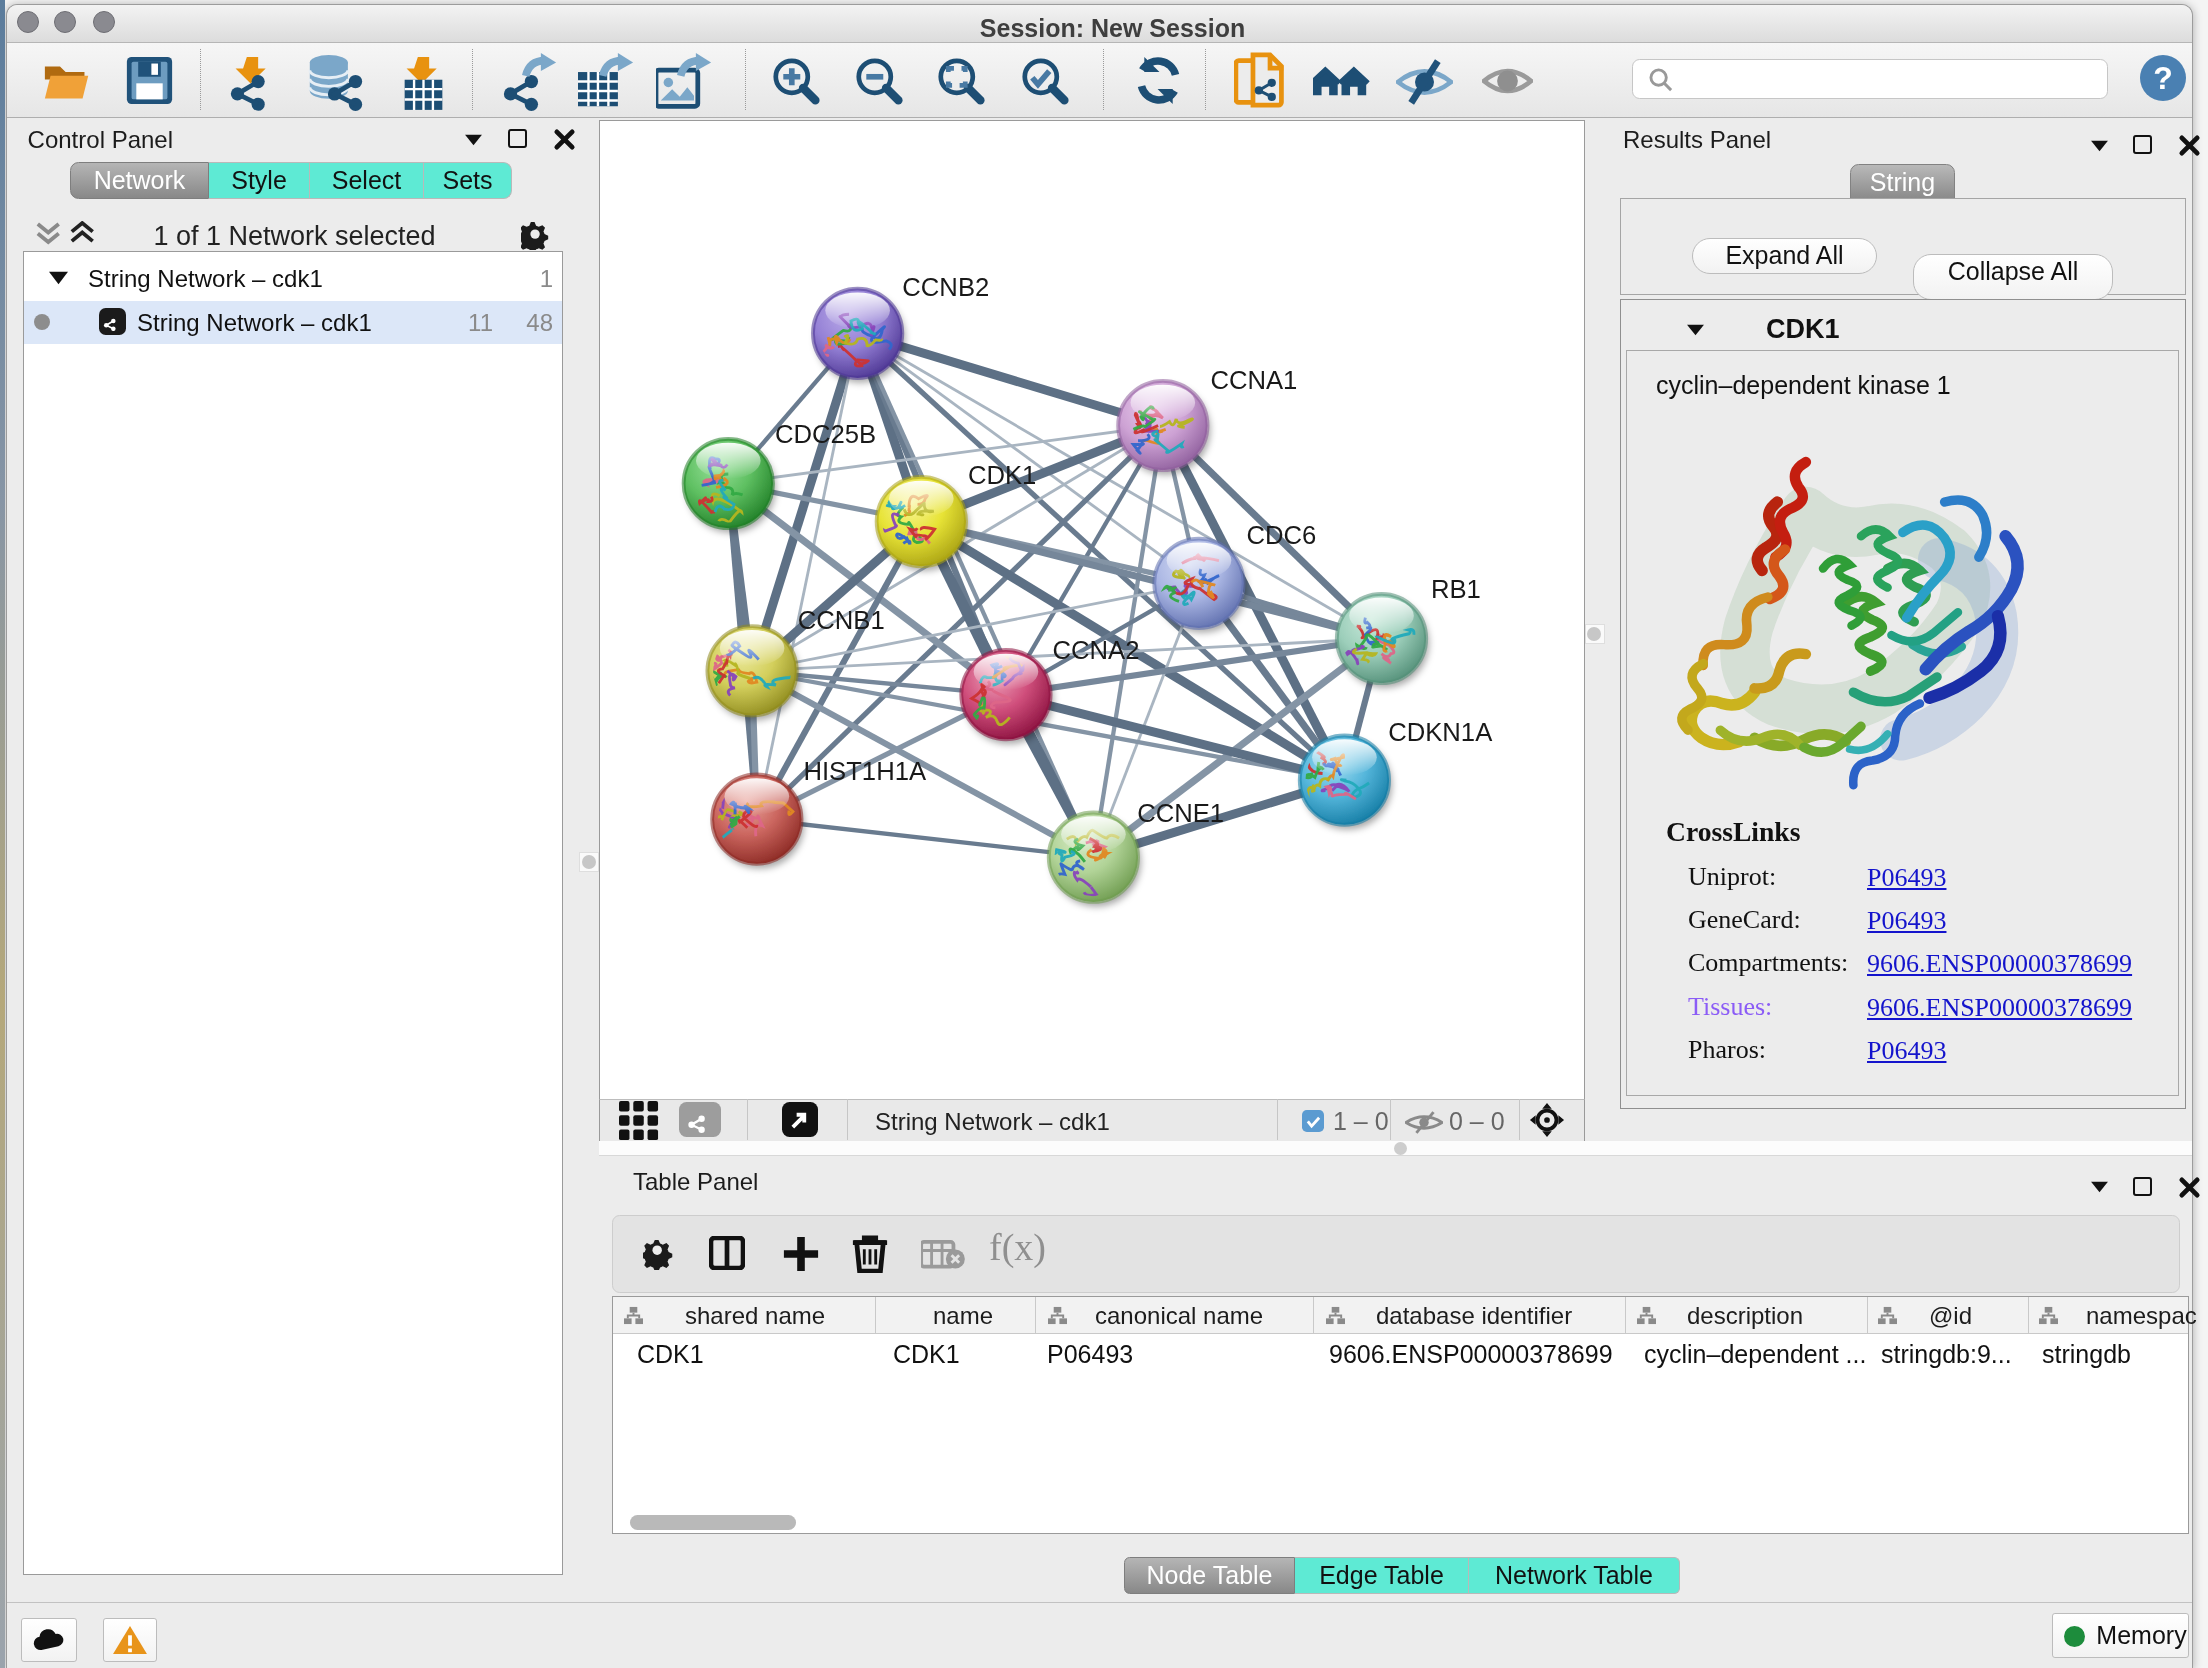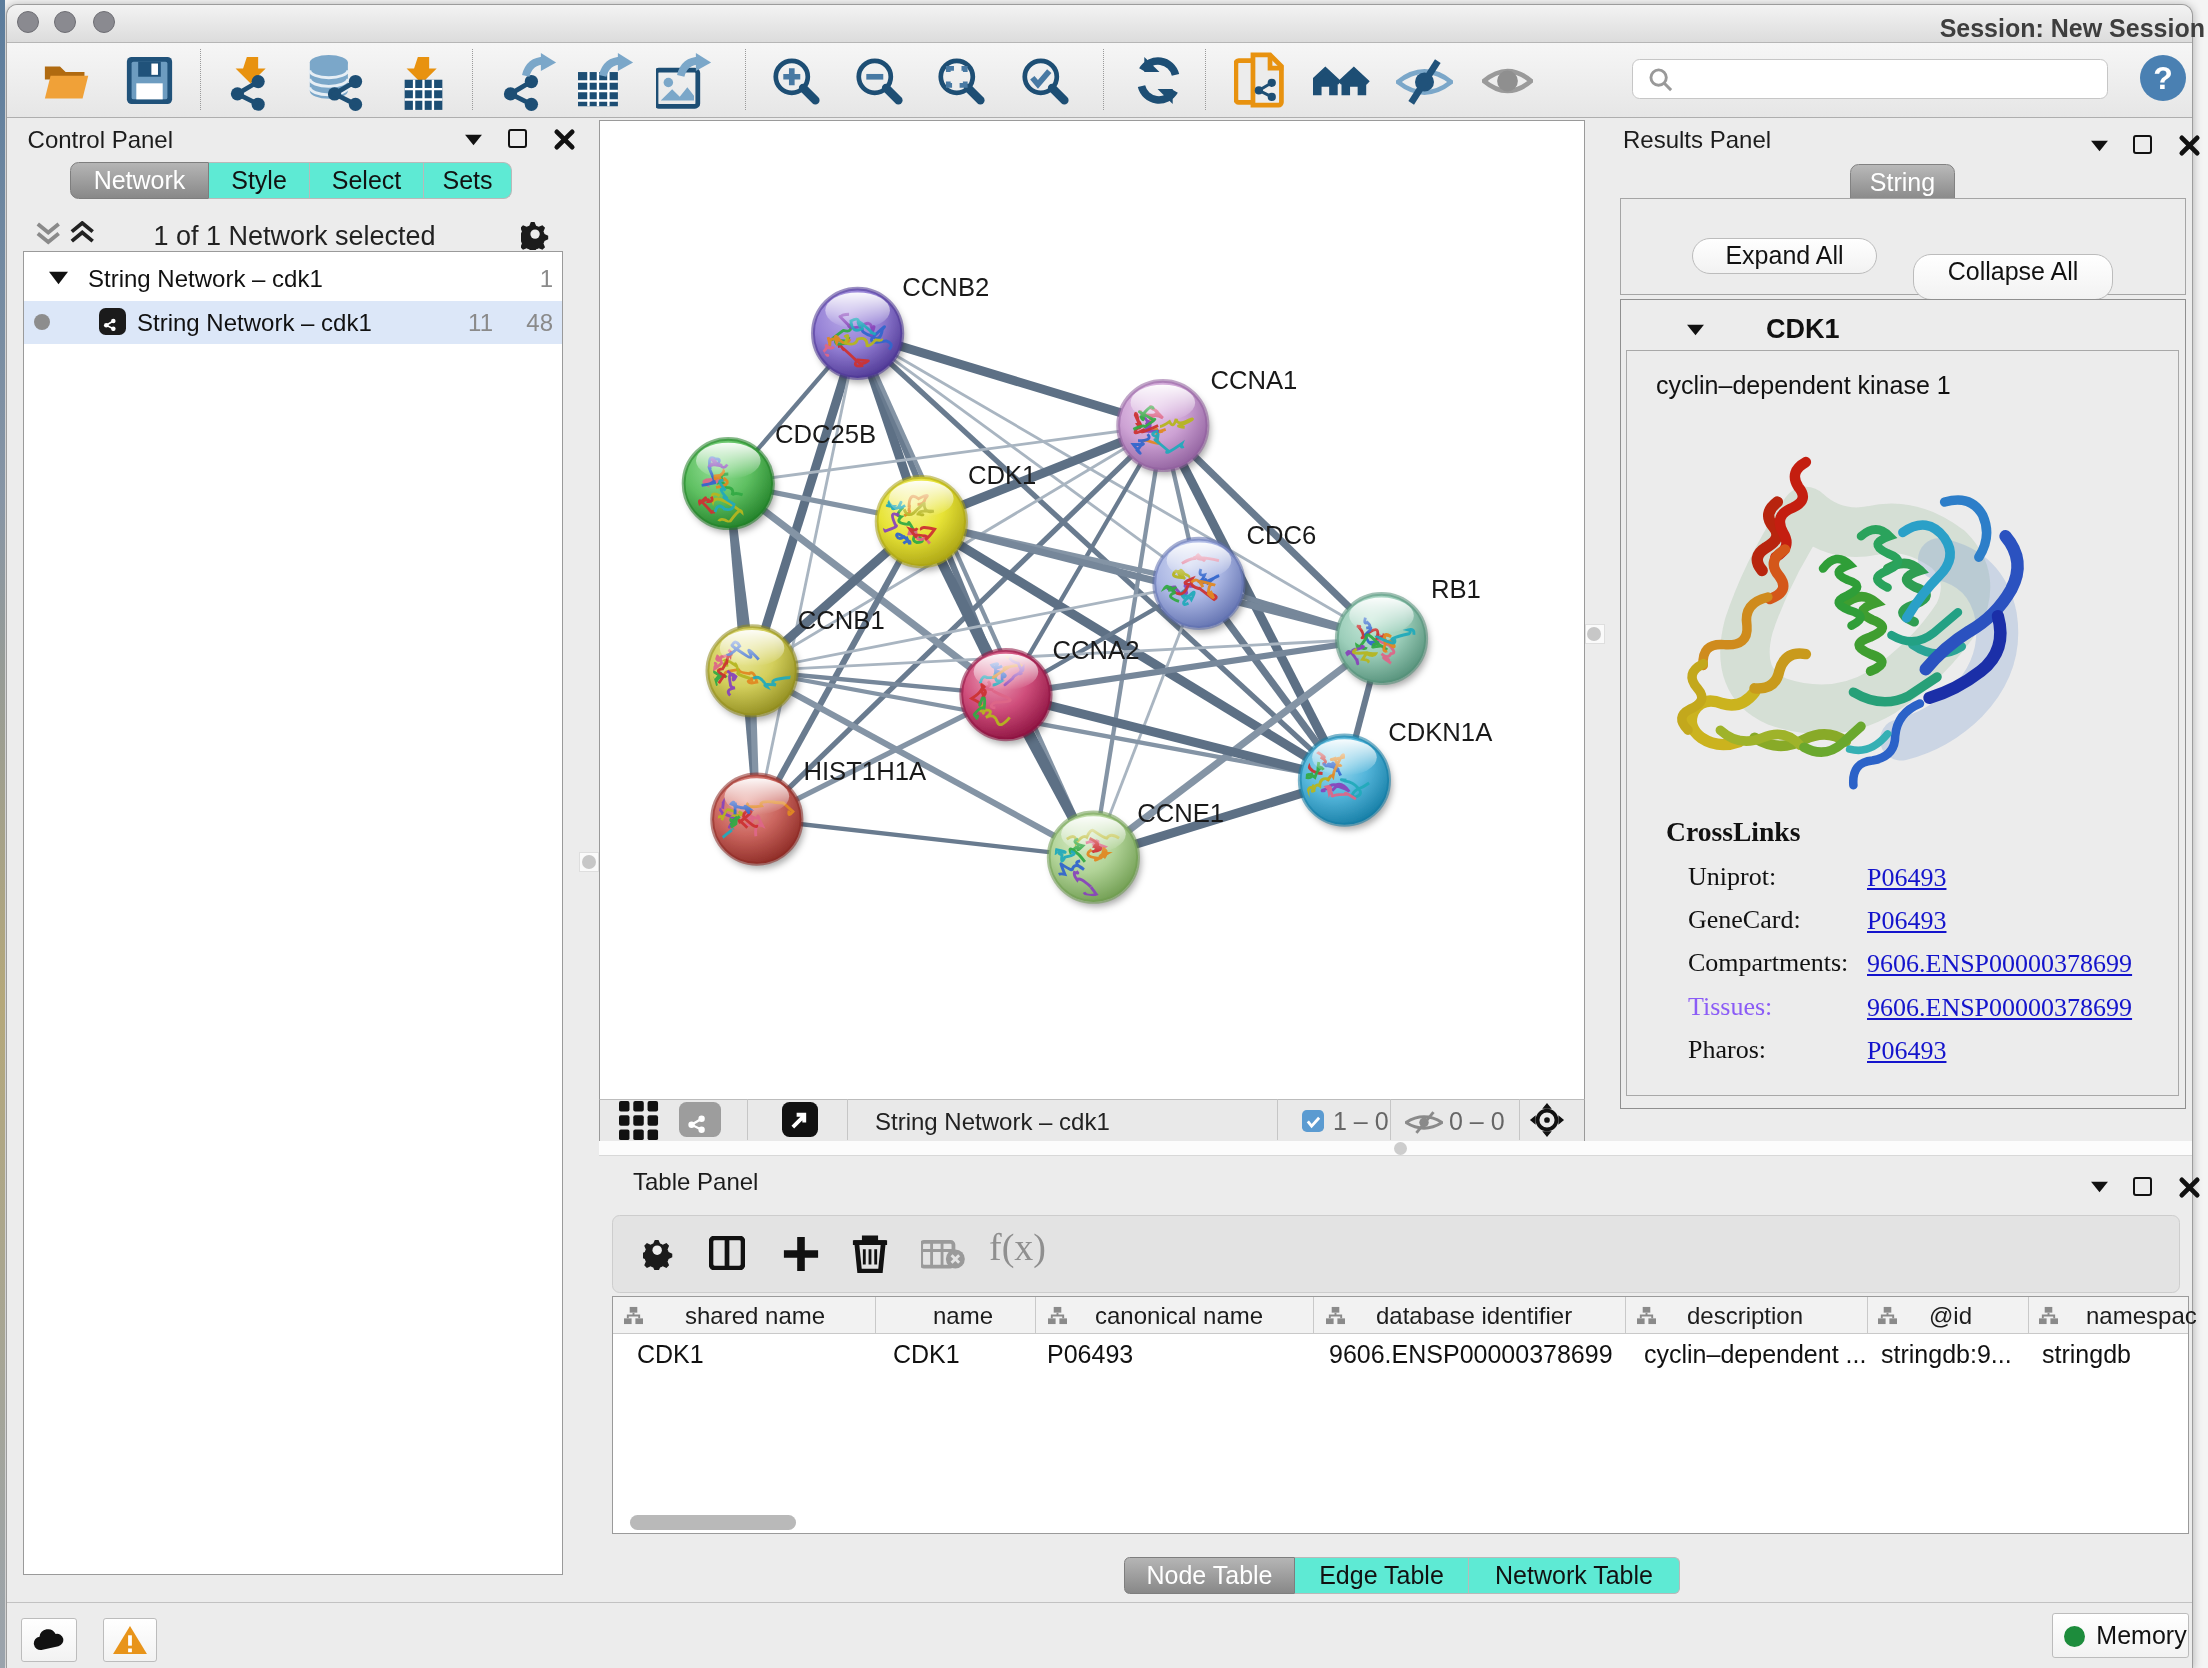--- a/index.html
+++ b/index.html
@@ -4,21 +4,21 @@
 html,body{width:2208px;height:1668px;overflow:hidden;background:#f4f4f4;
  font-family:"Liberation Sans",sans-serif;position:relative}
 .abs{position:absolute}
 .win{left:5.7px;top:3.8px;width:2187px;height:1664px;background:#ececec;
  border:1px solid #9c9c9c;border-bottom:none;border-radius:11.4px 11.4px 0 0;
  box-shadow:0 1.9px 9.5px rgba(0,0,0,.3)}
 .titlebar{left:6.7px;top:4.8px;width:2185px;height:38px;
  background:linear-gradient(#f3f3f3,#dcdcdc);border-bottom:1px solid #b6b6b6;
  border-radius:10.5px 10.5px 0 0}
 .tl{width:22px;height:22px;border-radius:50%;background:#8a8a90;border:1px solid #6e6e74;top:10.5px}
-.title{left:20px;width:2185px;text-align:right;top:14.3px;font-size:25px;font-weight:bold;color:#3e3e3e}
+.title{left:20px;width:2185px;text-align:center;top:14.3px;font-size:25px;font-weight:bold;color:#3e3e3e}
 .toolbar{left:6.7px;top:43px;width:2185px;height:75px;
  background:linear-gradient(#f6f6f6,#e6e6e6);border-bottom:1px solid #aeaeae}
 .tsep{top:49px;height:61px;width:0;border-left:1.9px dotted #9a9a9a}
 .phead{font-size:24px;color:#1c1c1c}
 .searchbox{left:1632px;top:59px;width:476px;height:40px;background:#fff;
  border:1.9px solid #c6c6c6;border-radius:7.6px}
 .tab{height:37px;border:1px solid #b9b9b9;background:#5eead4;font-size:25px;color:#111;
  text-align:center;line-height:35px;display:inline-block;vertical-align:top}
 .tabsel{background:linear-gradient(#b5b5b5,#888);color:#fff;border-color:#7e7e7e}
 .btn{background:linear-gradient(#fff,#f2f2f2);border:1.9px solid #bcbcbc;border-radius:18px;

